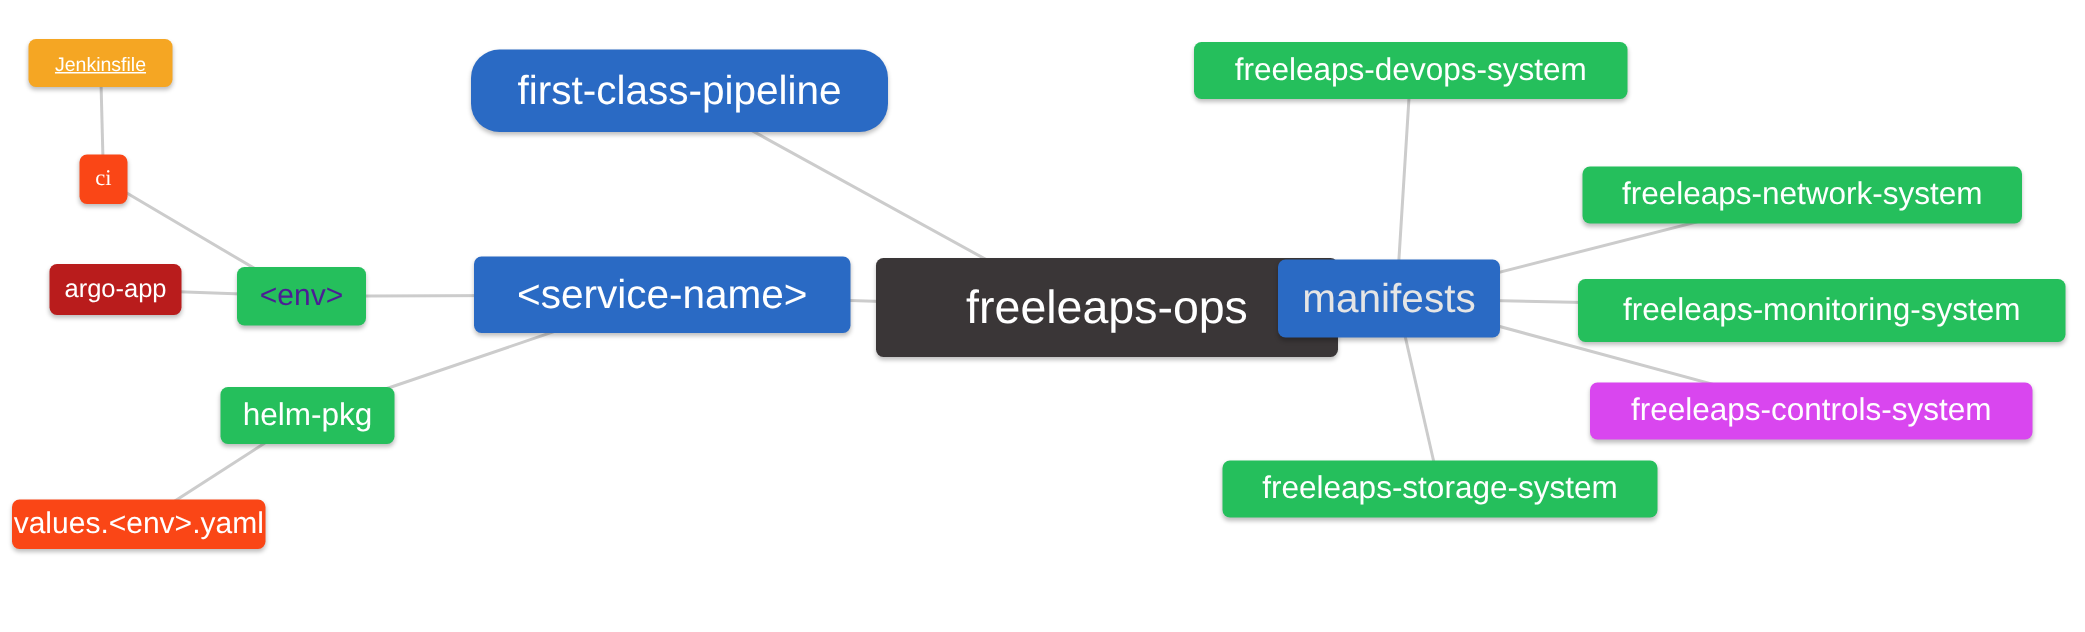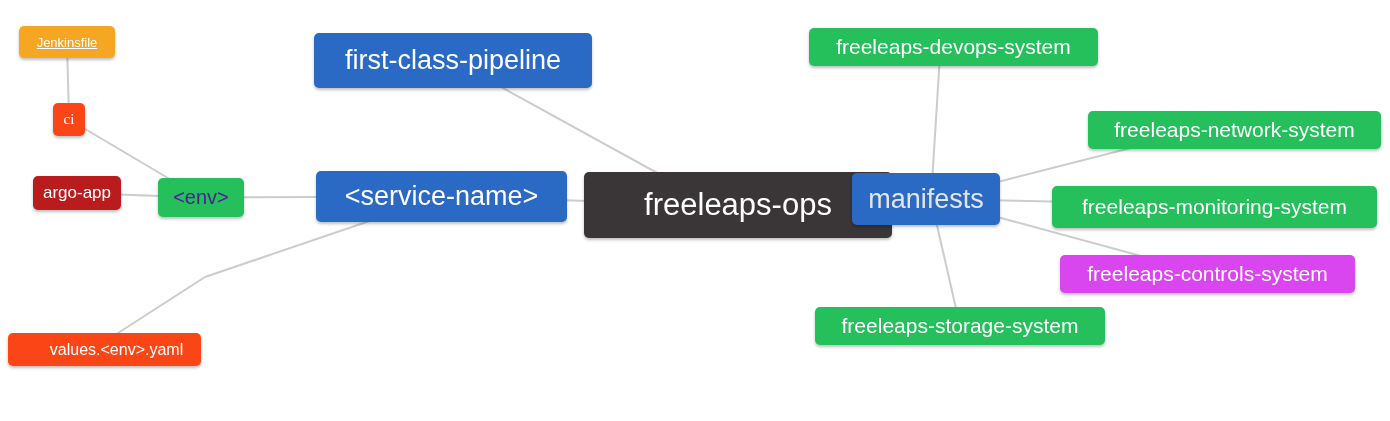--- a/index.html
+++ b/index.html
@@ -58,34 +58,35 @@
     </svg>
 
   <div class="node" style="left: 19px; top: 26px; width: 96px; height: 32px; font-size: 13px; background: rgb(245, 166, 35); color: rgb(255, 255, 255); text-decoration: underline;">Jenkinsfile</div>
 
   <div class="node" style="left: 53px; top: 103px; width: 32px; height: 33px; font-size: 15px; background: rgb(250, 70, 22); color: rgb(255, 255, 255); font-family: Liberation Serif, serif;">ci</div>
 
   <div class="node" style="left: 33px; top: 176px; width: 88px; height: 34px; font-size: 17px; background: #b91c1c; color: rgb(255, 255, 255);">argo-app</div>
 
   <div class="node" style="left: 158px; top: 178px; width: 86px; height: 39px; font-size: 20px; background: rgb(37, 191, 92); color: #4c1d95;">&lt;env&gt;</div>
 
+  <div class="node" style="left: 147px; top: 258px; width: 116px; height: 38px; font-size: 21px; background: rgb(37, 191, 92); color: rgb(255, 255, 255);">helm-pkg</div>
 
-  <div class="node" style="left: 8px; top: 333px; width: 169px; height: 33px; font-size: 16px; background: rgb(250, 70, 22); color: rgb(255, 255, 255); padding-left: 24px;">values.&lt;env&gt;.yaml</div>
+  <div class="node" style="left: 8px; top: 333px; width: 169px; height: 33px; font-size: 20px; background: rgb(250, 70, 22); color: rgb(255, 255, 255);">values.&lt;env&gt;.yaml</div>
 
-  <div class="node" style="left: 314px; top: 33px; width: 278px; height: 55px; font-size: 27px; background: rgb(42, 106, 196); color: rgb(255, 255, 255);">first-class-pipeline</div>
+  <div class="node" style="left: 314px; top: 33px; width: 278px; height: 55px; font-size: 27px; background: rgb(42, 106, 196); color: rgb(255, 255, 255); border-radius: 19px;">first-class-pipeline</div>
 
   <div class="node" style="left: 316px; top: 171px; width: 251px; height: 51px; font-size: 27px; background: rgb(42, 106, 196); color: rgb(255, 255, 255);">&lt;service-name&gt;</div>
 
   <div class="node" style="left: 584px; top: 172px; width: 308px; height: 66px; font-size: 31px; background: rgb(58, 54, 55); color: rgb(255, 255, 255);">freeleaps-ops</div>
 
   <div class="node" style="left: 852px; top: 173px; width: 148px; height: 52px; font-size: 27px; background: rgb(42, 106, 196); color: #e5e5e5;">manifests</div>
 
-  <div class="node" style="left: 796px; top: 28px; width: 289px; height: 38px; font-size: 21px; background: rgb(37, 191, 92); color: rgb(255, 255, 255); margin-left: 13px;">freeleaps-devops-system</div>
+  <div class="node" style="left: 796px; top: 28px; width: 289px; height: 38px; font-size: 21px; background: rgb(37, 191, 92); color: rgb(255, 255, 255);">freeleaps-devops-system</div>
 
-  <div class="node" style="left: 1055px; top: 111px; width: 293px; height: 38px; font-size: 21px; background: rgb(37, 191, 92); color: rgb(255, 255, 255); margin-left: 33px;">freeleaps-network-system</div>
+  <div class="node" style="left: 1055px; top: 111px; width: 293px; height: 38px; font-size: 21px; background: rgb(37, 191, 92); color: rgb(255, 255, 255);">freeleaps-network-system</div>
 
   <div class="node" style="left: 1052px; top: 186px; width: 325px; height: 42px; font-size: 21px; background: rgb(37, 191, 92); color: rgb(255, 255, 255);">freeleaps-monitoring-system</div>
 
   <div class="node" style="left: 1060px; top: 255px; width: 295px; height: 38px; font-size: 21px; background: #d946ef; color: rgb(255, 255, 255);">freeleaps-controls-system</div>
 
   <div class="node" style="left: 815px; top: 307px; width: 290px; height: 38px; font-size: 21px; background: rgb(37, 191, 92); color: rgb(255, 255, 255);">freeleaps-storage-system</div>
 
 </div>
 
 </body></html>

